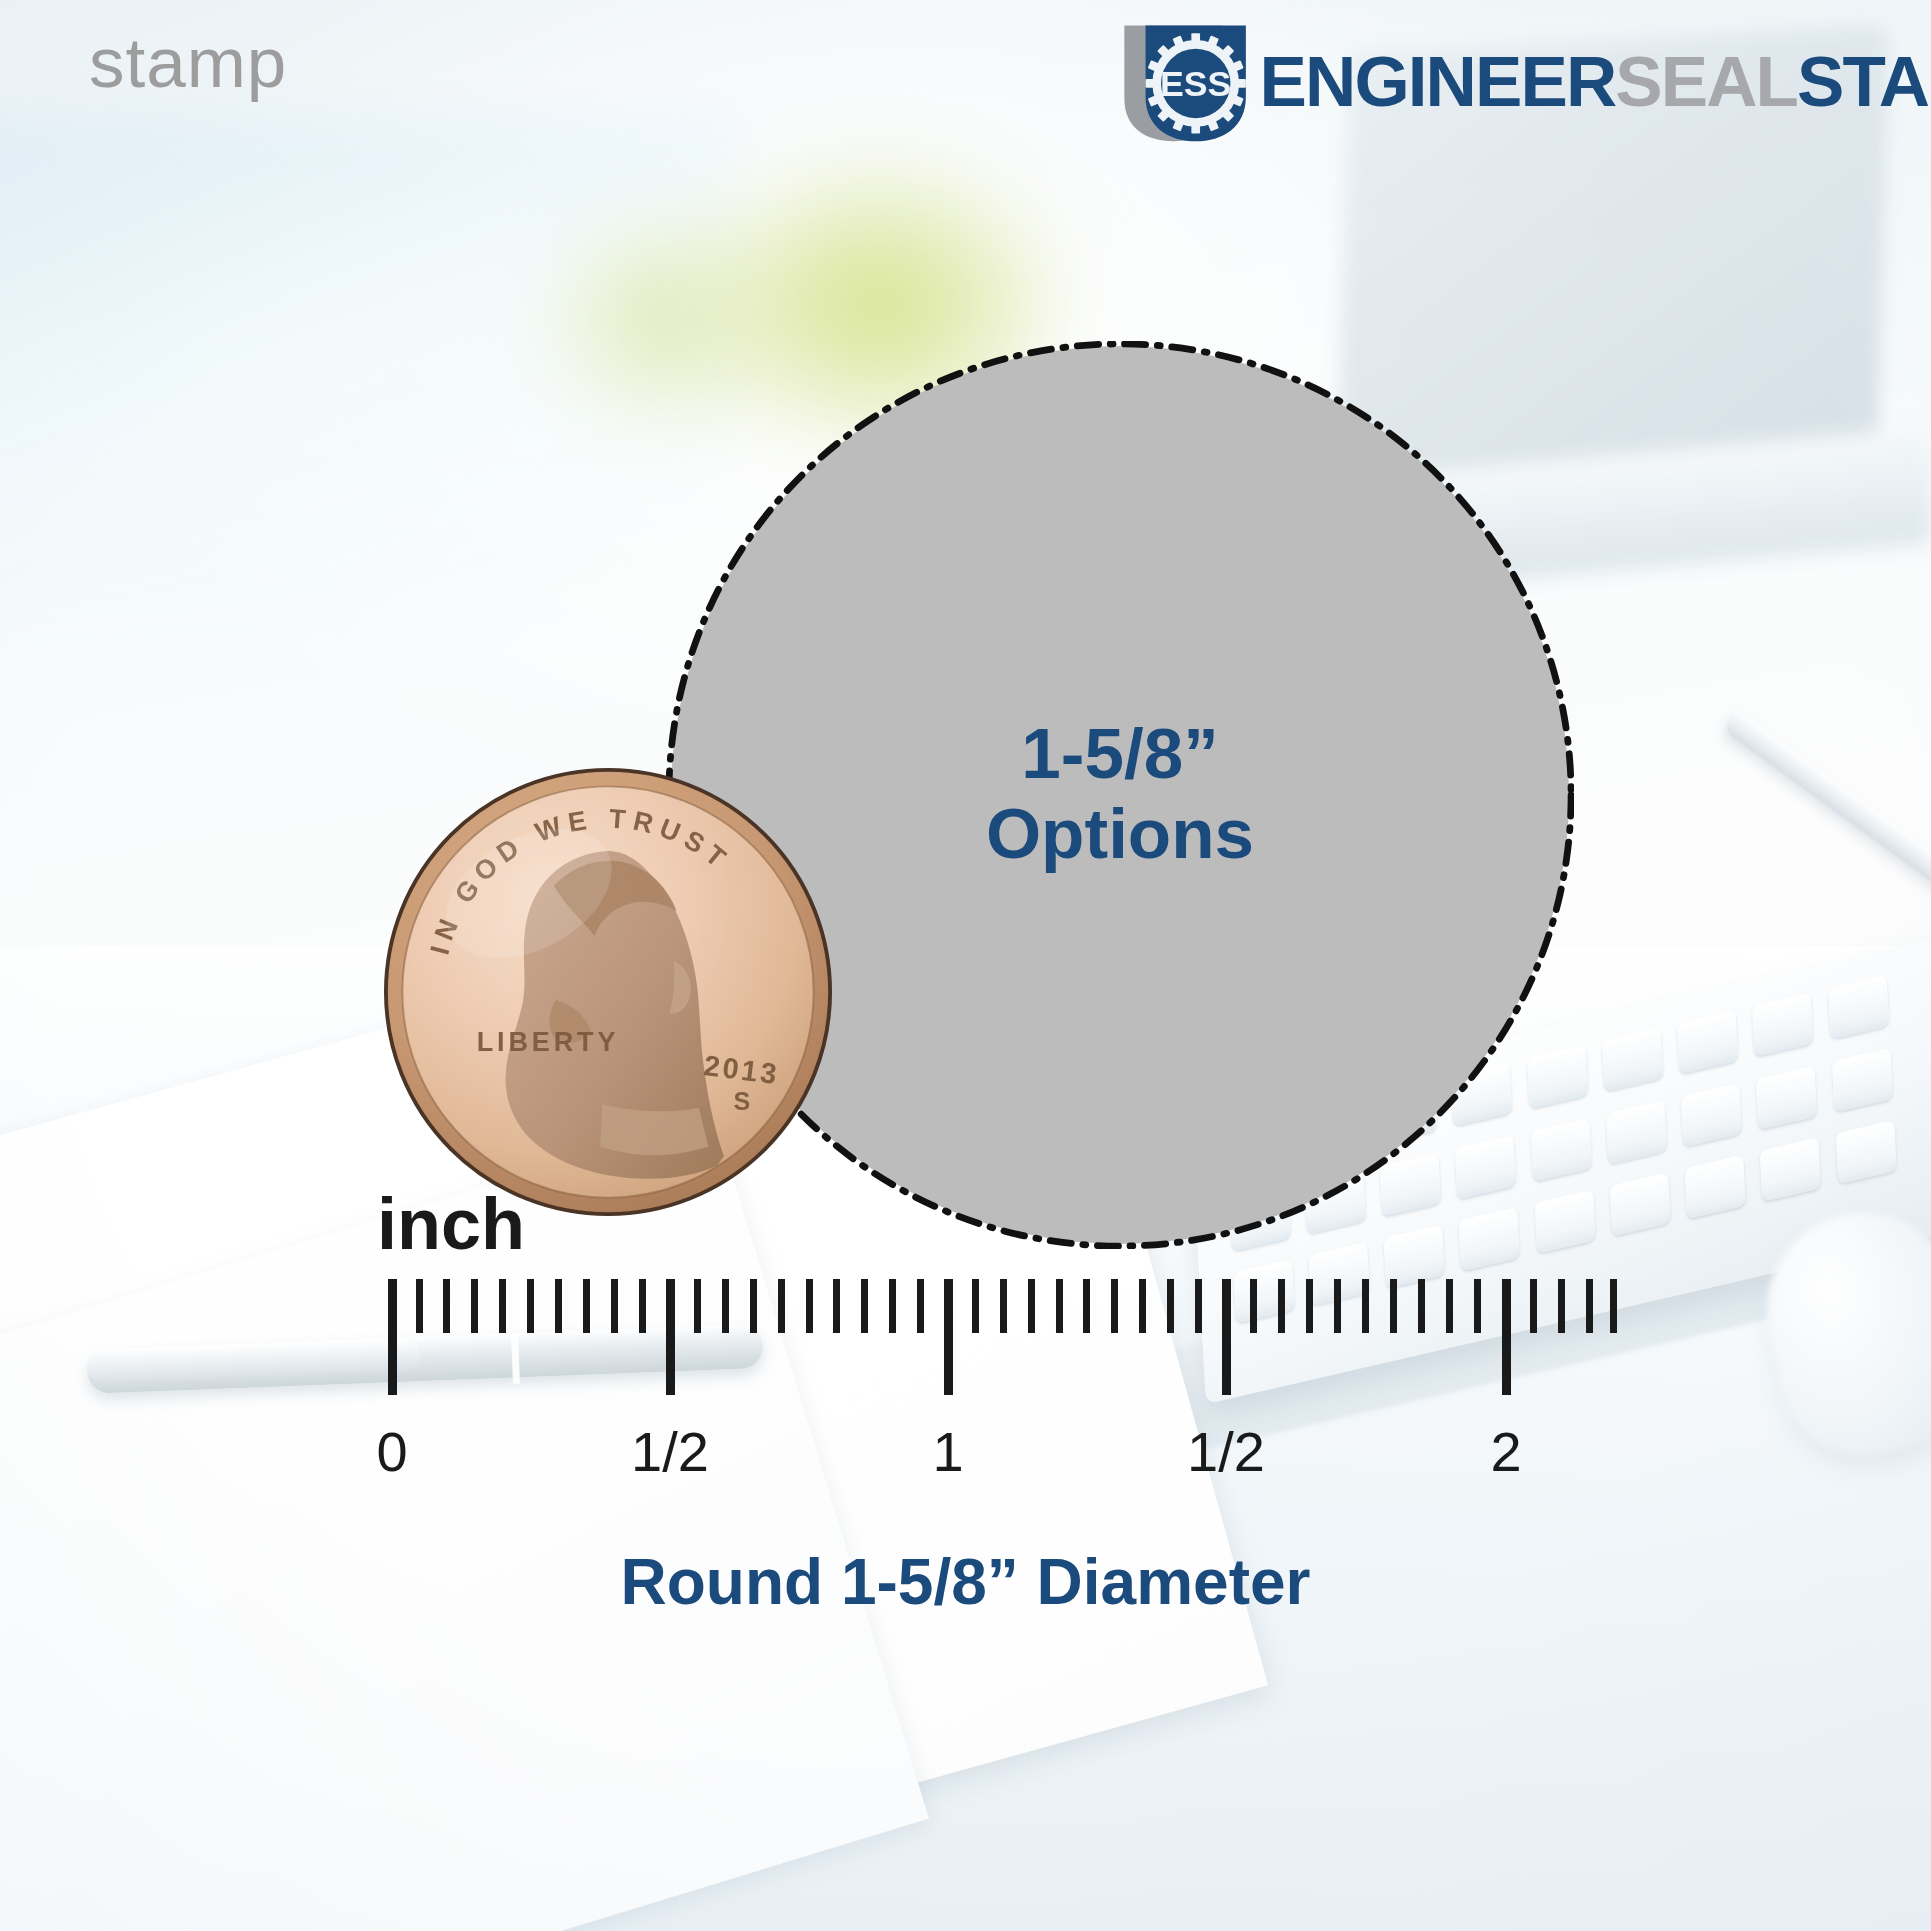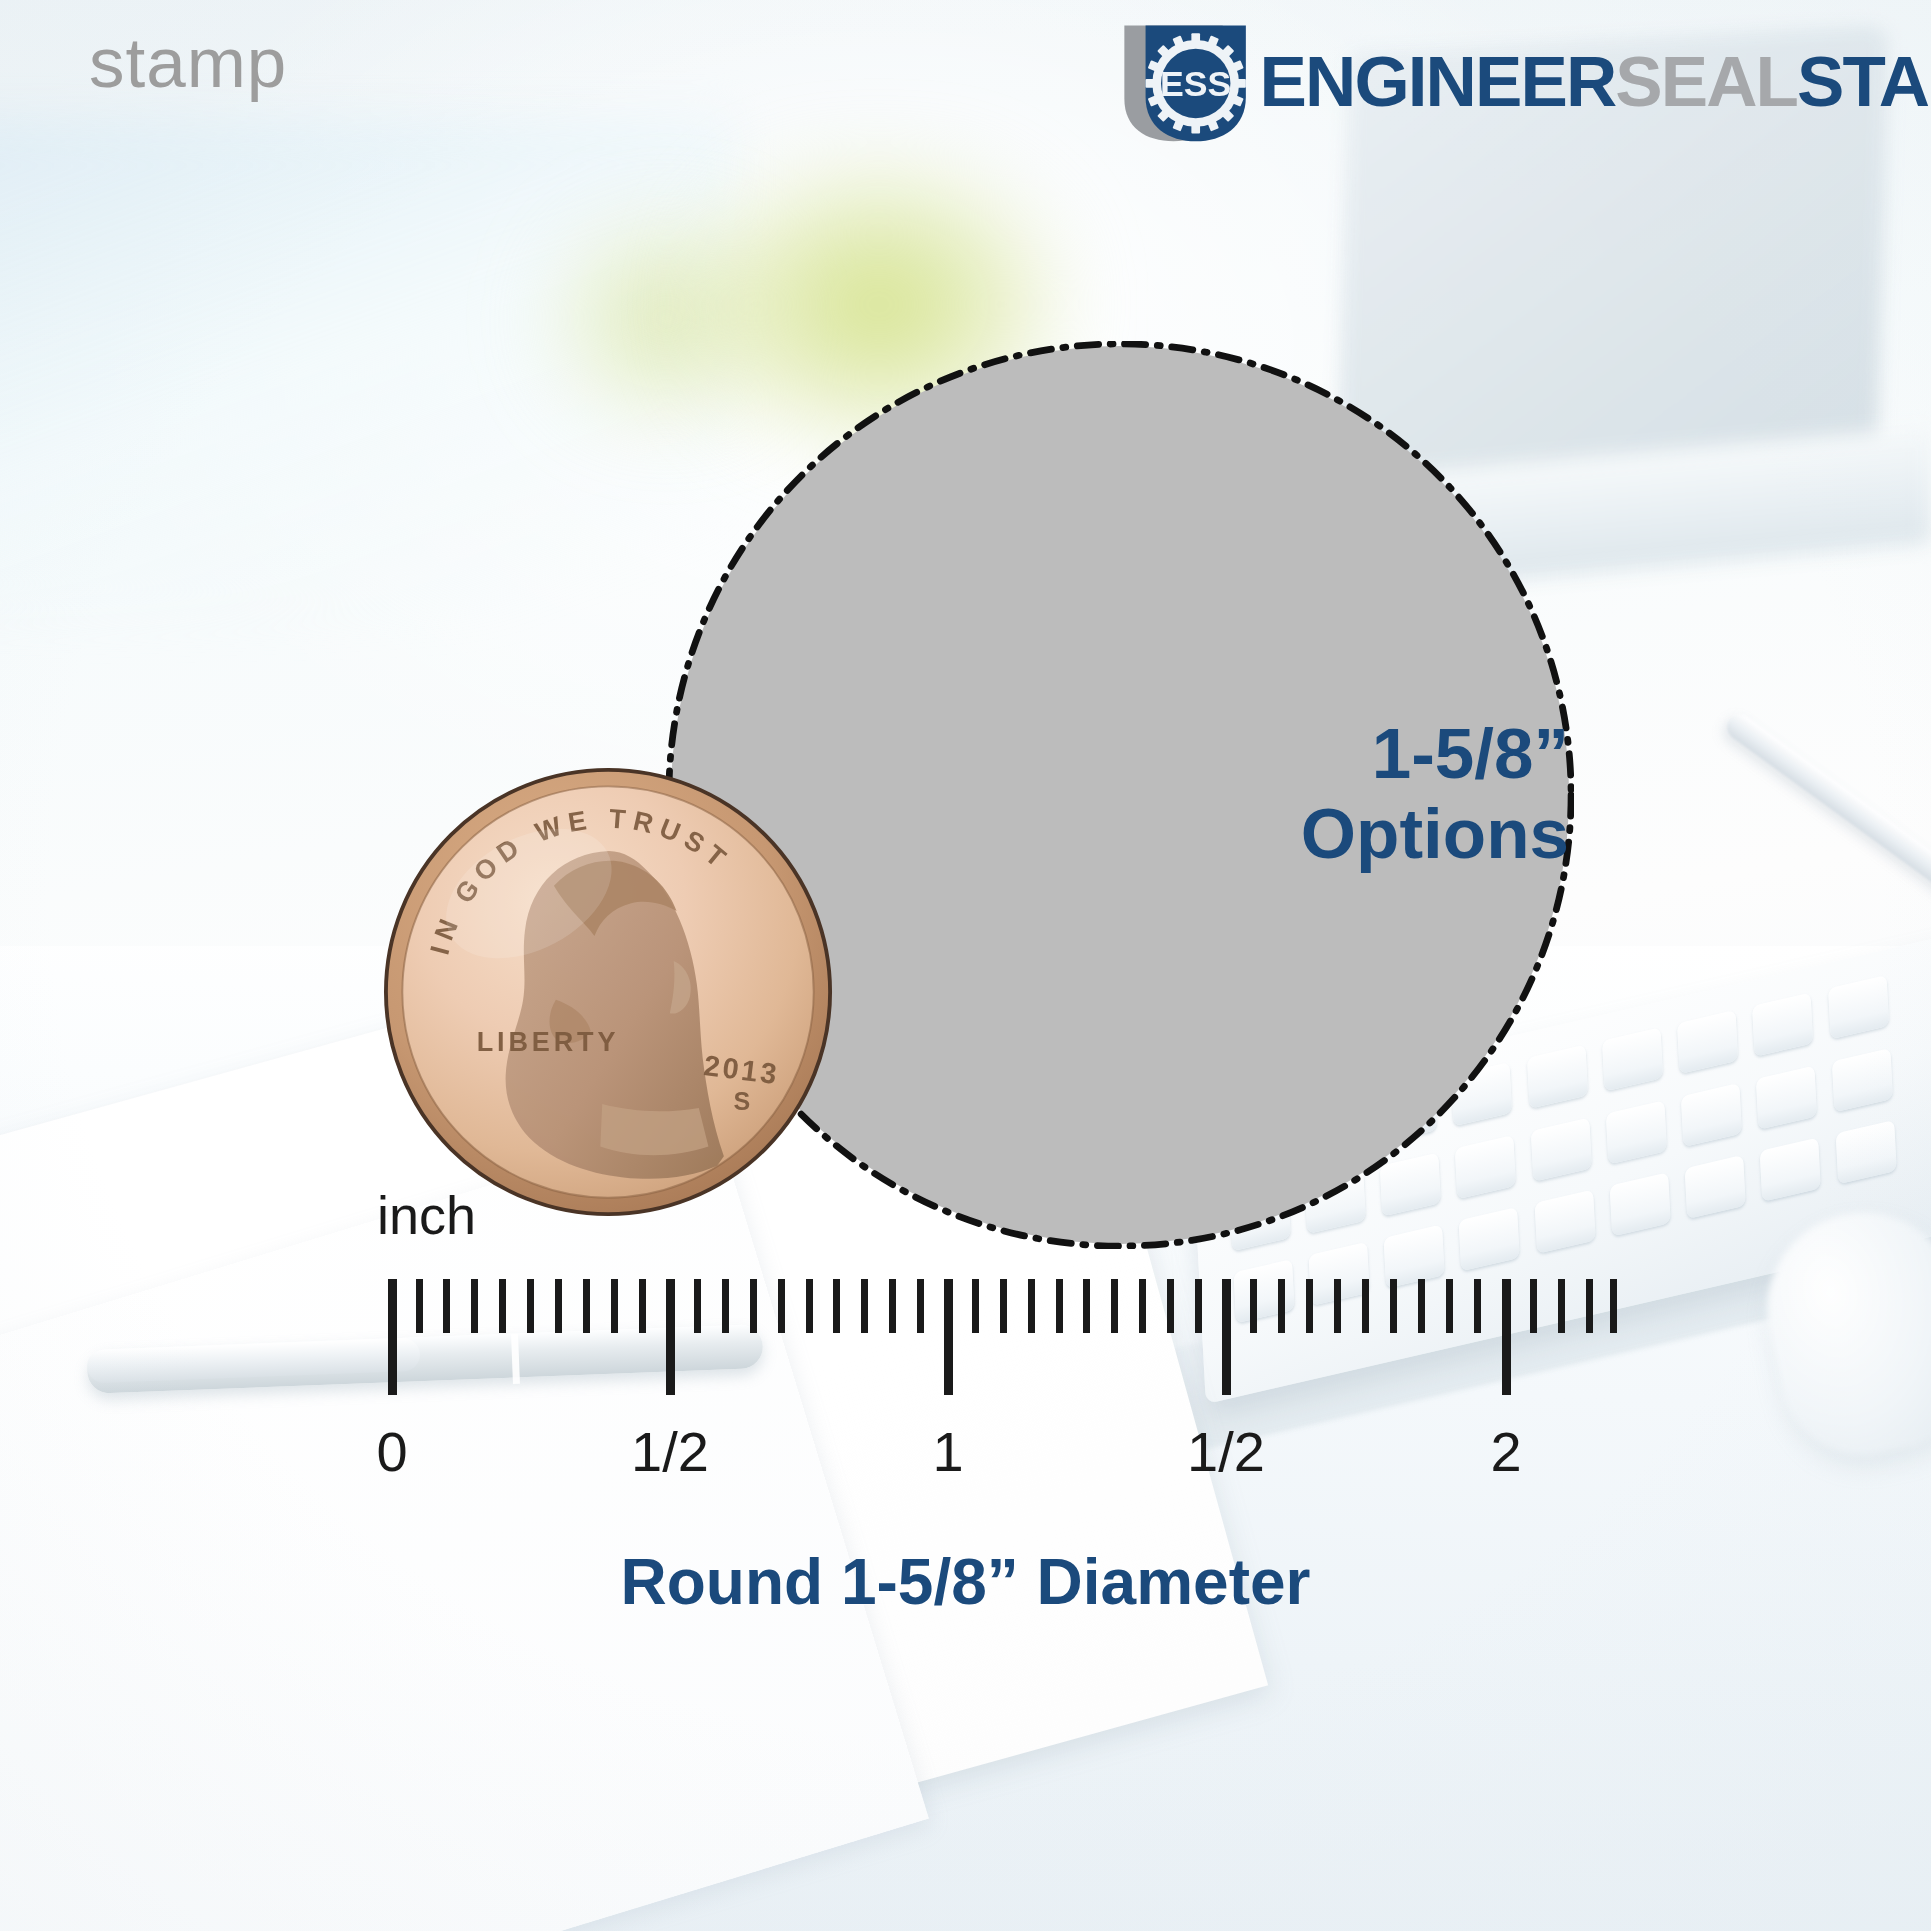--- a/index.html
+++ b/index.html
@@ -159,40 +159,40 @@
   .size-circle{
     position:absolute;left:671px;top:346px;width:898px;height:898px;
     border-radius:50%;
     background:#bcbcbc;
   }
   .size-circle-dash{
     position:absolute;left:666px;top:341px;width:908px;height:908px;
   }
   .size-label{
     position:absolute;left:671px;top:714px;width:898px;
-    text-align:right;color:#1b4a7c;font-weight:bold;
+    text-align:center;color:#1b4a7c;font-weight:bold;
     font-size:71px;line-height:1.12;
   }
   .size-label .l2{display:block;}
 
   
   .penny{
     position:absolute;left:384px;top:768px;width:449px;height:449px;
   }
 
   
   .ruler{position:absolute;left:0;top:1236px;width:1931px;height:290px;}
   .tick{position:absolute;background:#1a1a1a;width:6.8px;}
   .tick.major{height:116px;width:8.7px;top:43px;}
   .tick.minor{height:54px;top:43px;}
   .rlabel{
     position:absolute;color:#1a1a1a;font-size:56px;line-height:1;
     transform:translateX(-50%);
   }
-  .rlabel.unit{font-size:54px;transform:none;}
+  .rlabel.unit{font-size:72px;transform:none;font-weight:bold;}
   .caption{
     position:absolute;left:0;top:1545px;width:1931px;
     text-align:center;color:#1b4a7c;font-weight:bold;font-size:64px;
     text-shadow:0 1px 0 rgba(255,255,255,.55);
   }
 </style>
 </head>
 <body>
 
 <div id="canvas">

